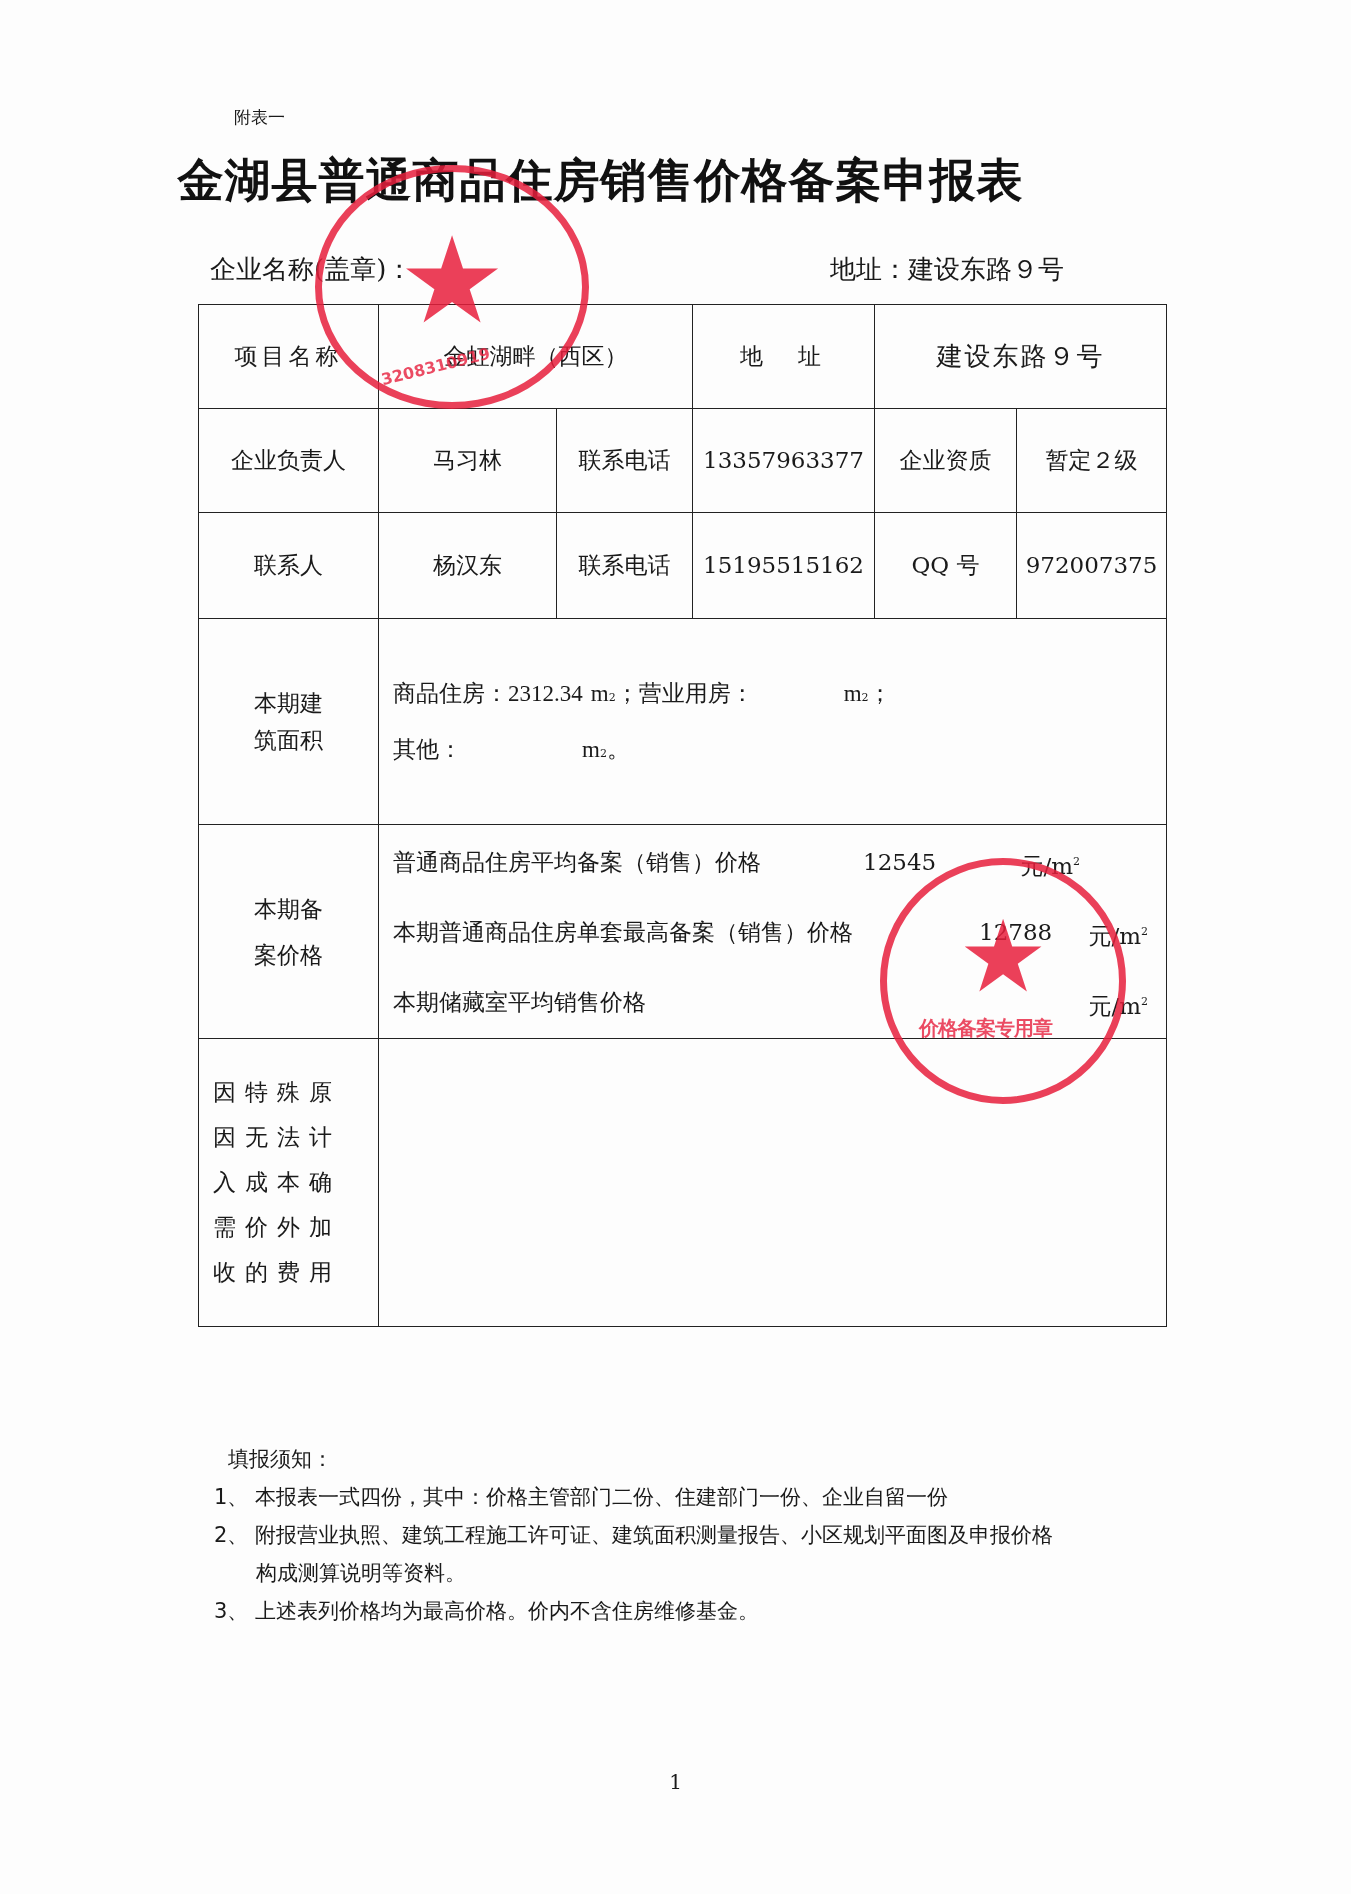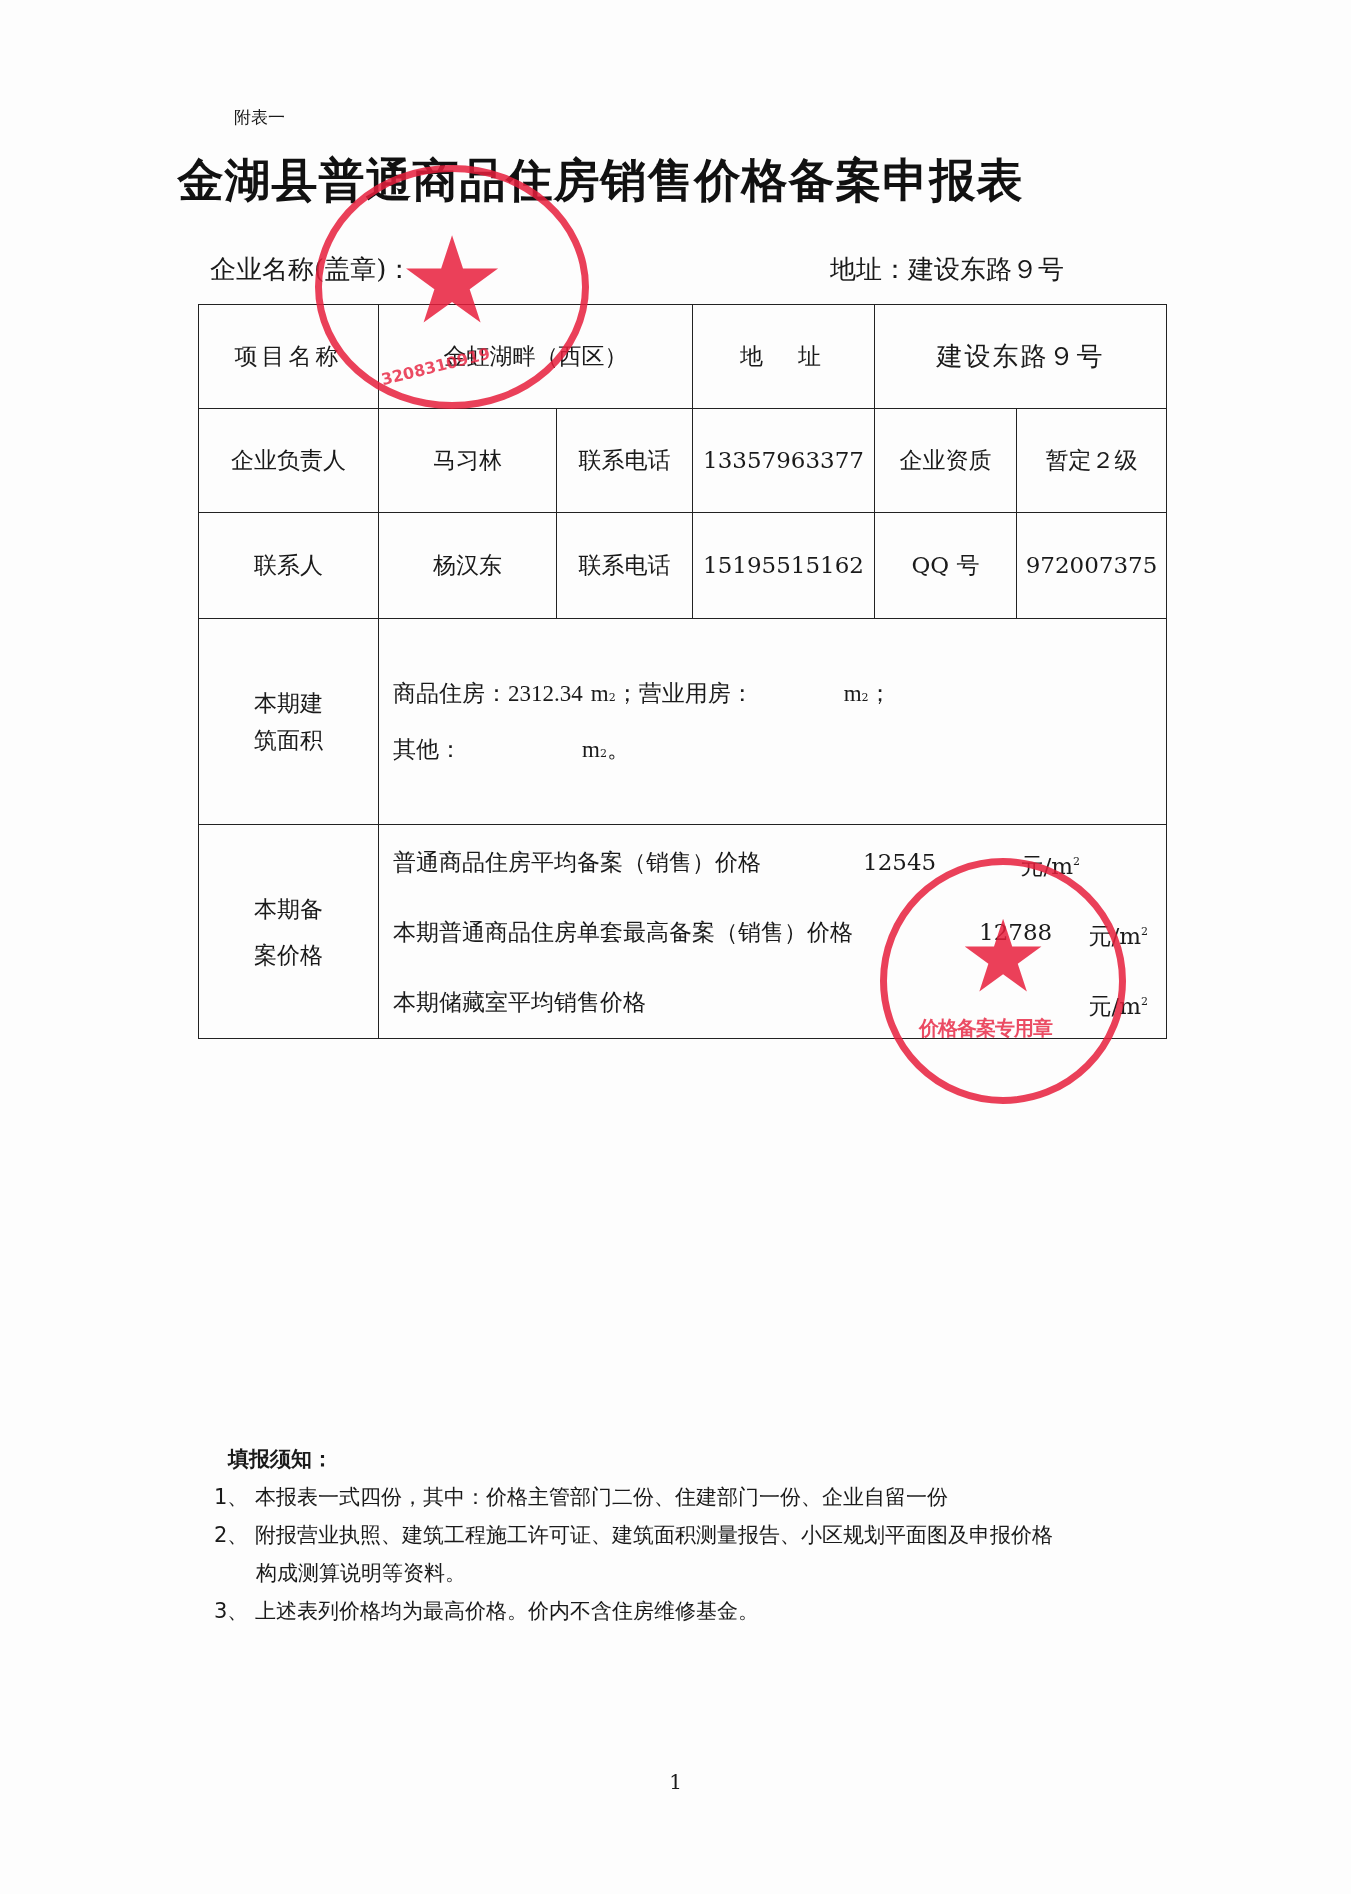--- a/index.html
+++ b/index.html
@@ -24,21 +24,21 @@
   .wide-lbl { letter-spacing: 6px; }
   .left-content { text-align: right; padding-left: 14px !important; }
   .line { display: flex; align-items: baseline; margin: 18px 0; font-size: 23px; }
   .line .num { font-family: "Liberation Serif", serif; }
   sup { font-size: 11px; }
   .price-line { position: relative; height: 70px; line-height: 70px; }
   .price-line .txt { position: absolute; left: 0; }
   .price-line .val { position: absolute; }
   .price-line .unit { position: absolute; right: 12px; }
   .notes { left: 214px; top: 1440px; font-size: 21px; line-height: 38px; font-family: "DejaVu Sans", sans-serif; }
-  .notes .head { font-weight: bold; margin-left: 14px; }
+  .notes .head { font-weight: normal; margin-left: 14px; }
   .notes .indent { padding-left: 42px; }
   .page-num { left: 0; width: 1351px; top: 1770px; text-align: center; font-size: 20px; }
   .stamp { position: absolute; border-radius: 50%; border: 7px solid rgba(230,30,60,0.85); pointer-events: none; }
   .stamp .star { position: absolute; left: 50%; top: 50%; transform: translate(-50%,-55%); color: rgba(232,30,60,0.85); }
   .stamp .ring-text { position: absolute; color: rgba(230,30,60,0.8); font-family: "DejaVu Sans", sans-serif; font-weight: bold; }
 </style>
 </head>
 <body>
 
 <div class="abs appendix">附表一</div>
@@ -115,20 +115,24 @@
         <span class="val num" style="left:586px">12788</span>
         <span class="unit"><span>元/m</span><sup>2</sup></span>
       </div>
       <div class="price-line">
         <span class="txt">本期储藏室平均销售价格</span>
         <span class="val num" style="left:586px"></span>
         <span class="unit"><span>元/m</span><sup>2</sup></span>
       </div>
     </td>
   </tr>
+  <tr style="height:288px">
+    <td style="text-align:left;padding:0 14px;letter-spacing:9px;line-height:1.95"><span>因特殊原因无法计入成本确需价外加收的费用</span></td>
+    <td colspan="5"></td>
+  </tr>
 </tbody>
   </table>
 
 <div class="abs notes">
   <div class="head">填报须知：</div>
   <div>1、 本报表一式四份，其中：价格主管部门二份、住建部门一份、企业自留一份</div>
   <div>2、 附报营业执照、建筑工程施工许可证、建筑面积测量报告、小区规划平面图及申报价格</div>
   <div class="indent">构成测算说明等资料。</div>
   <div>3、 上述表列价格均为最高价格。价内不含住房维修基金。</div>
 </div>

